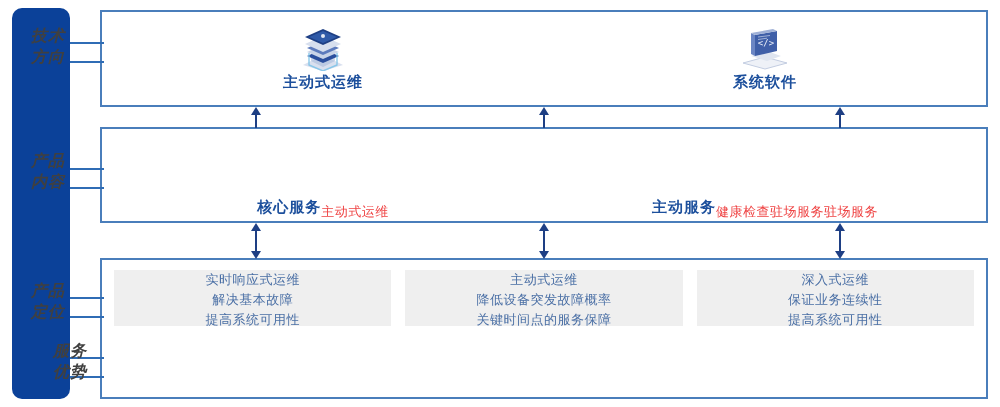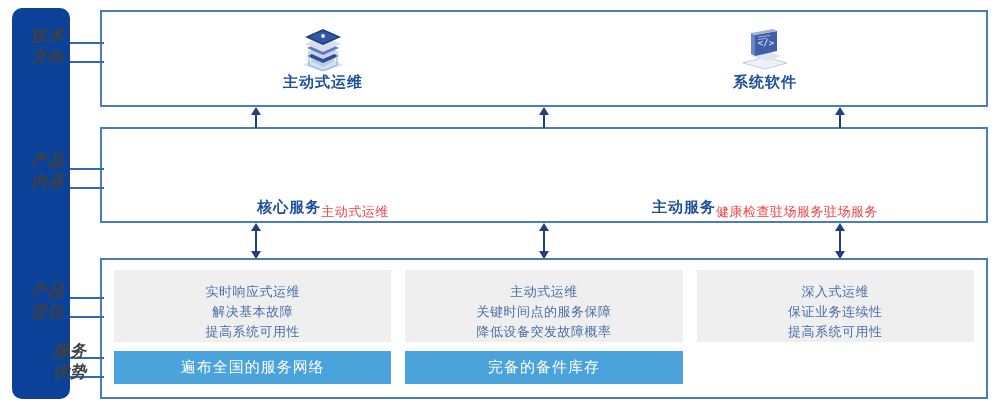--- a/index.html
+++ b/index.html
@@ -112,25 +112,25 @@
     gap: 14px;
   }
   .bottom-col {
     flex: 1;
     display: flex;
     flex-direction: column;
     gap: 9px;
   }
   .gray-box {
     background: #efefef;
-    height: 72px;
+    height: 56px;
     display: flex;
     flex-direction: column;
     align-items: center;
-    justify-content: flex-end;
+    justify-content: space-between;
   }
   .gray-line {
     font-size: 13px;
     color: #4a6fa5;
     line-height: 20px;
     letter-spacing: 0.5px;
   }
   .blue-bar {
     background: #4ba3db;
     height: 33px;
@@ -269,30 +269,28 @@
 
   <div class="panel" id="panel-bottom">
     <div class="bottom-inner">
 
       <div class="bottom-col">
         <div class="gray-box">
           <div class="gray-line">实时响应式运维</div>
           <div class="gray-line">解决基本故障</div>
           <div class="gray-line">提高系统可用性</div>
         </div>
-        <div class="blue-bar">遍布全国的服务网络</div>
       </div>
 
       <div class="bottom-col">
         <div class="gray-box">
           <div class="gray-line">主动式运维</div>
+          <div class="gray-line">降低设备突发故障概率</div>
           <div class="gray-line">关键时间点的服务保障</div>
-          <div class="gray-line">降低设备突发故障概率</div>
         </div>
-        <div class="blue-bar">完备的备件库存</div>
       </div>
 
       <div class="bottom-col">
         <div class="gray-box">
           <div class="gray-line">深入式运维</div>
           <div class="gray-line">保证业务连续性</div>
           <div class="gray-line">提高系统可用性</div>
         </div>
       </div>
 

